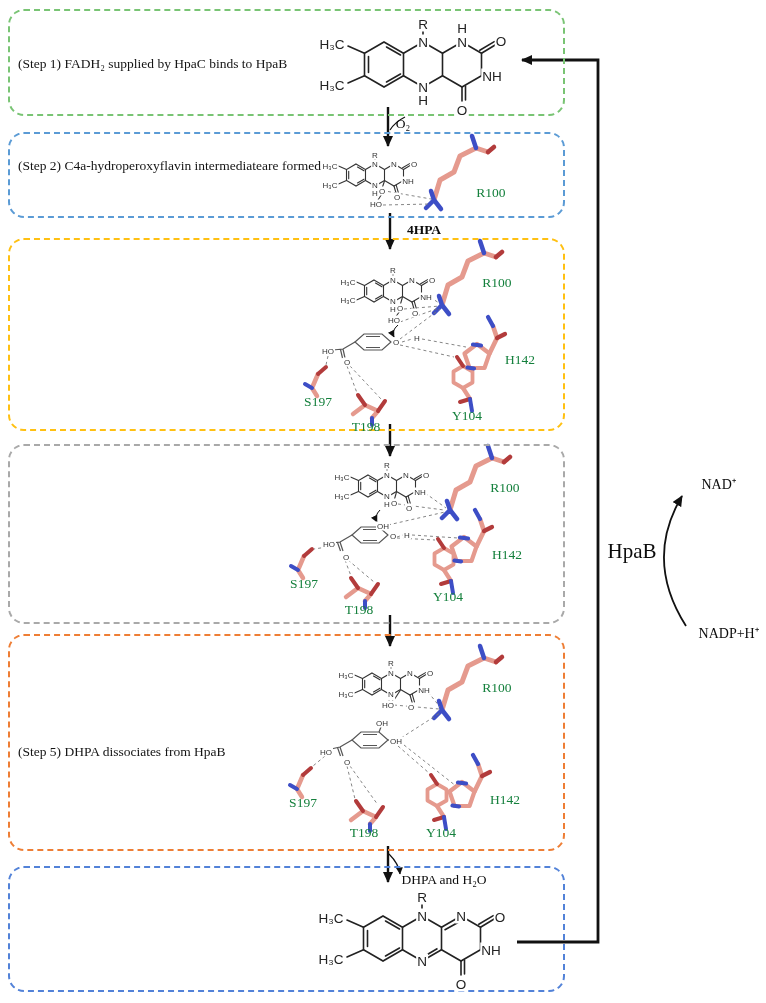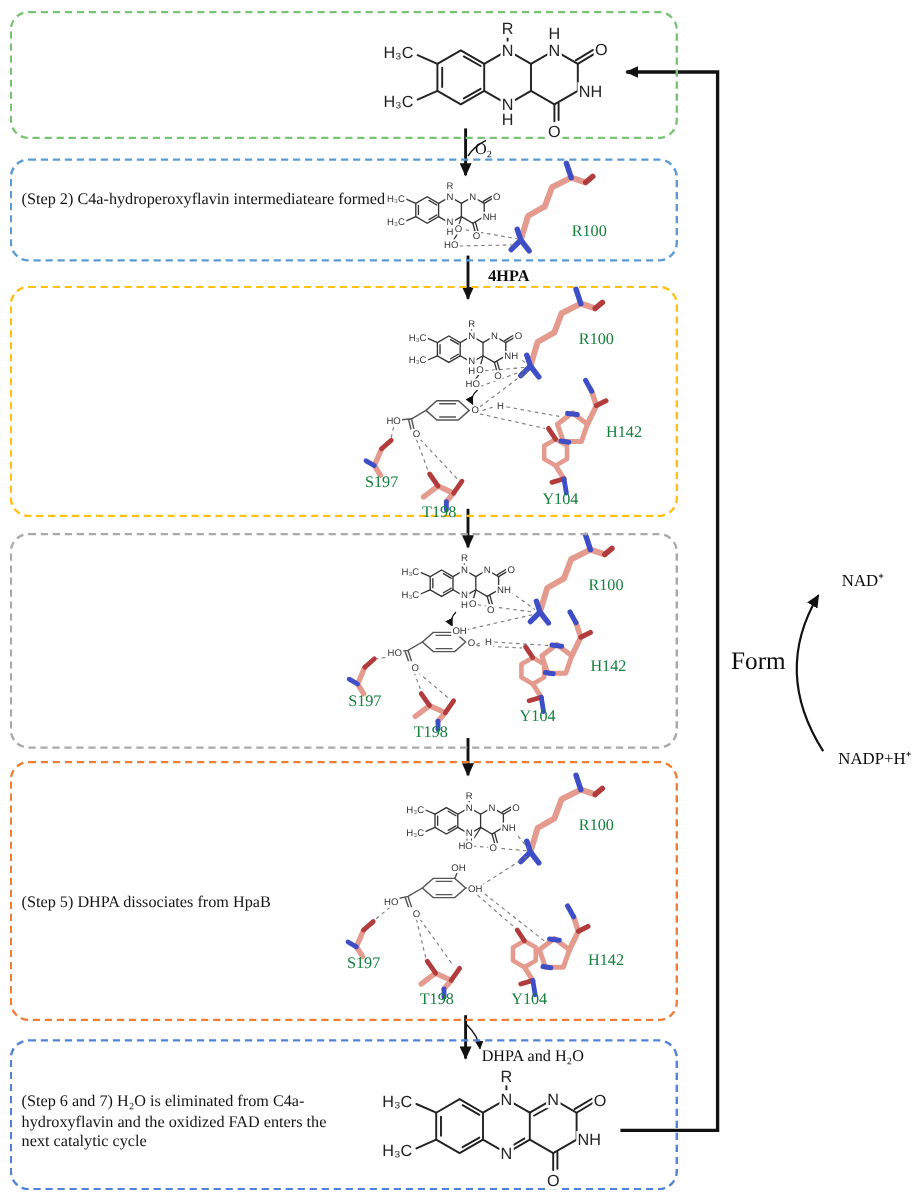--- a/index.html
+++ b/index.html
@@ -212,28 +212,28 @@
     </g>
   </svg>
 
   <div class="box b1" style="border-color: rgb(121, 196, 116);"></div>
   <div class="box b2" style="border-color: rgb(91, 155, 213);"></div>
   <div class="box b3" style="border-color: rgb(255, 192, 18);"></div>
   <div class="box b4" style="border-color: rgb(169, 169, 169);"></div>
   <div class="box b5" style="border-color: rgb(238, 126, 53);"></div>
   <div class="box b6" style="border-color: rgb(82, 130, 216);"></div>
 
+  <div class="step-text t1">(Step 1) FADH₂ supplied by HpaC binds to HpaB</div>
   <div class="step-text t2">(Step 2) C4a-hydroperoxyflavin intermediateare formed</div>
   <div class="step-text t5">(Step 5) DHPA dissociates from HpaB</div>
-  <div class="step-text t6">(Step 6 and 7) H₂O is eliminated from C4a-hydroxyflavin and the oxidized FAD enters the next catalytic cycle</div>
 
   <span class="flow" style="left:403px;top:124px;">O₂</span>
   <span class="flow" style="left:424px;top:230px;font-weight:bold;">4HPA</span>
   <span class="flow" style="left:444px;top:880px;">DHPA and H₂O</span>
-  <span class="flow hpac" style="left:632px;top:551px;">Form</span>
+  <span class="flow hpac" style="left:632px;top:551px;">HpaB</span>
   <span class="flow nad" style="left:719px;top:483px;">NAD⁺</span>
   <span class="flow nad" style="left:729px;top:632px;">NADP+H⁺</span>
 
   <div id="labels">
       <span class="lbl al" style="left: 332px; top: 44px;">H₃C</span>
       <span class="lbl al" style="left: 332px; top: 85px;">H₃C</span>
       <span class="lbl al" style="left: 423px; top: 24px;">R</span>
       <span class="lbl al" style="left: 423px; top: 42px;">N</span>
       <span class="lbl al" style="left: 462px; top: 28px;">H</span>
       <span class="lbl al" style="left: 462px; top: 42px;">N</span>

